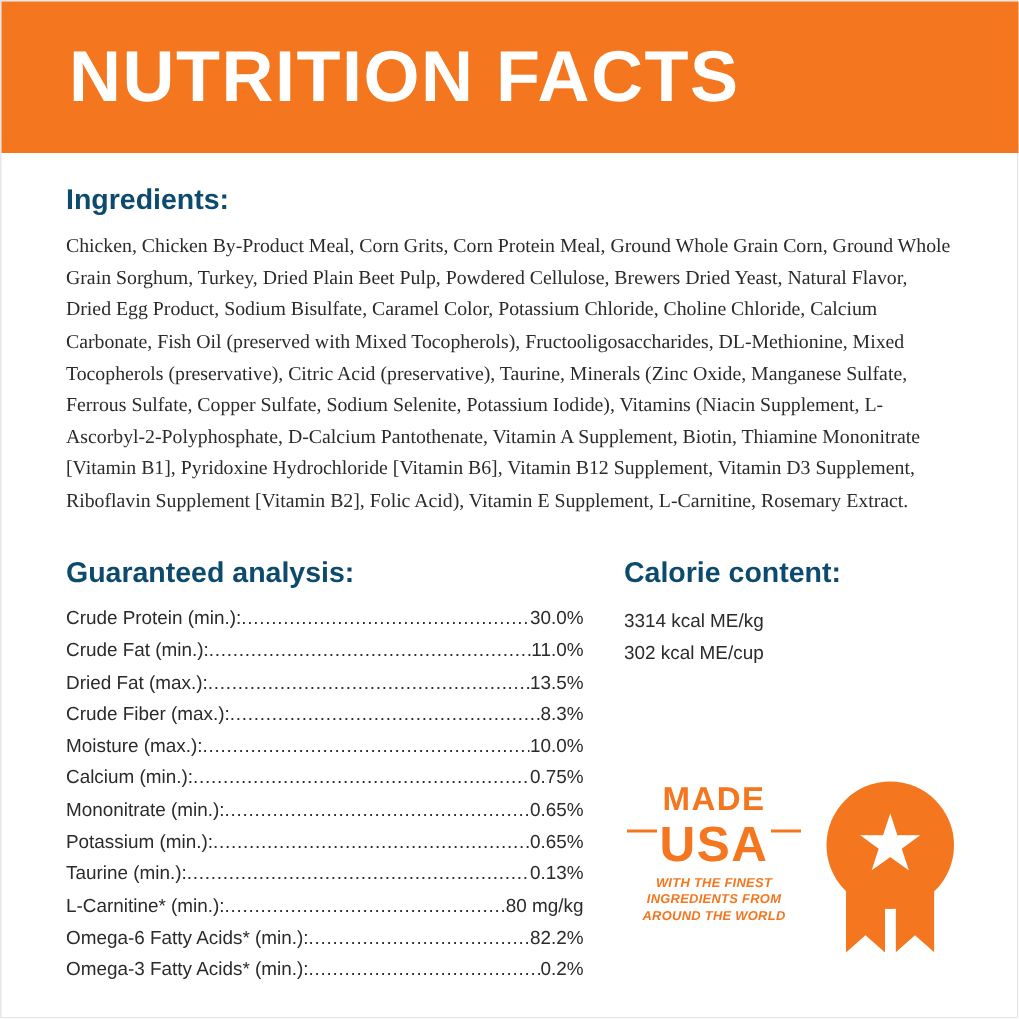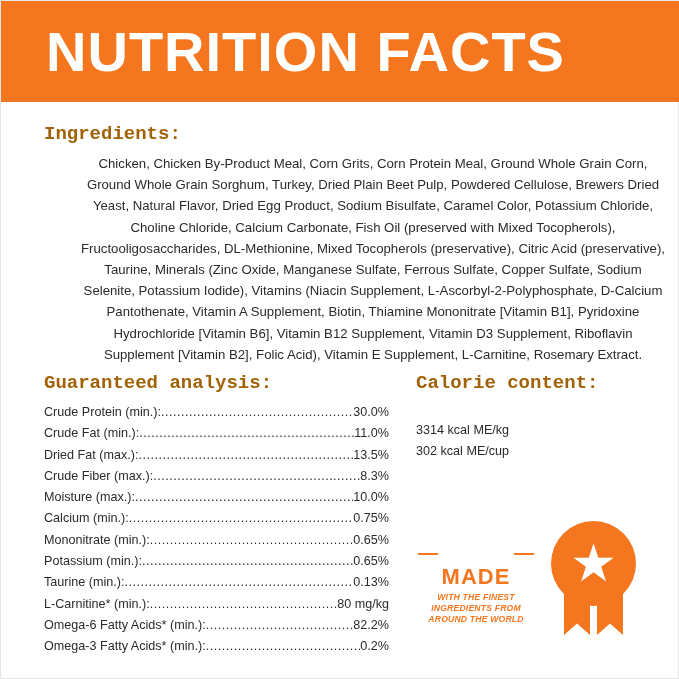--- a/index.html
+++ b/index.html
@@ -26,51 +26,50 @@
     left: 0;
     top: 0;
     width: 679px;
     height: 101px;
     background: #f4761e;
   }
   .header-title {
     position: absolute;
     left: 45px;
     top: 23px;
-    font-size: 56px;
+    font-size: 48px;
     font-weight: bold;
     letter-spacing: 1.0px;
     color: #ffffff;
     font-family: "Liberation Sans", sans-serif;
     line-height: 56px;
     white-space: nowrap;
     text-align: center;
   }
   .section-heading {
-    color: #a16207;
+    color: #0c4a6e;
     font-size: 19px;
     font-weight: bold;
-    font-family: Liberation Mono, monospace;
+    font-family: Liberation Sans, sans-serif;
   }
   .ingredients-heading {
     position: absolute;
     left: 43px;
     top: 122px;
   }
   .ingredients-body {
     position: absolute;
     left: 43px;
     top: 152px;
     width: 592px;
     font-size: 13.2px;
     line-height: 21.2px;
     color: #2b2b2b;
-    text-align: center;
-    font-family: Liberation Sans, sans-serif;
-    margin-left: 33px;
+    text-align: left;
+    font-family: Liberation Serif, serif;
   }
   .ga-heading {
     position: absolute;
     left: 43px;
     top: 371px;
   }
   .ga-table {
     position: absolute;
     left: 43px;
     top: 404px;
@@ -116,21 +115,20 @@
     top: 371px;
   }
   .cal-body {
     position: absolute;
     left: 415px;
     top: 403px;
     font-size: 12.6px;
     line-height: 20.5px;
     color: #2b2b2b;
     font-family: "Liberation Sans", sans-serif;
-    margin-top: 16px;
   }
   
   .usa-badge {
     position: absolute;
     left: 415px;
     top: 520px;
     width: 220px;
     height: 118px;
   }
   .usa-text {
@@ -140,21 +138,20 @@
     width: 120px;
     text-align: center;
     color: #f4761e;
     font-family: "Liberation Sans", sans-serif;
   }
   .usa-made {
     font-size: 22px;
     font-weight: bold;
     letter-spacing: 1px;
     line-height: 24px;
-    margin-top: 44px;
   }
   .usa-inthe {
     font-size: 13px;
     font-weight: bold;
     letter-spacing: 1px;
     line-height: 16px;
   }
   .usa-usa {
     font-size: 33px;
     font-weight: bold;
@@ -292,20 +289,21 @@
 
   <div class="section-heading cal-heading">Calorie content:</div>
   <div class="cal-body">
     <div>3314 kcal ME/kg</div>
     <div>302 kcal ME/cup</div>
   </div>
 
   <div class="usa-badge">
     <div class="usa-text">
       <div class="usa-made">MADE</div>
+      <div class="usa-usa">USA</div>
       <div class="usa-fine">
         <div>WITH THE FINEST</div>
         <div>INGREDIENTS FROM</div>
         <div>AROUND THE WORLD</div>
       </div>
       <div class="usa-rule rule-left-top"></div>
       <div class="usa-rule rule-right-top"></div>
     </div>
     <div class="badge-emblem">
       <div class="ribbon-left"></div>

